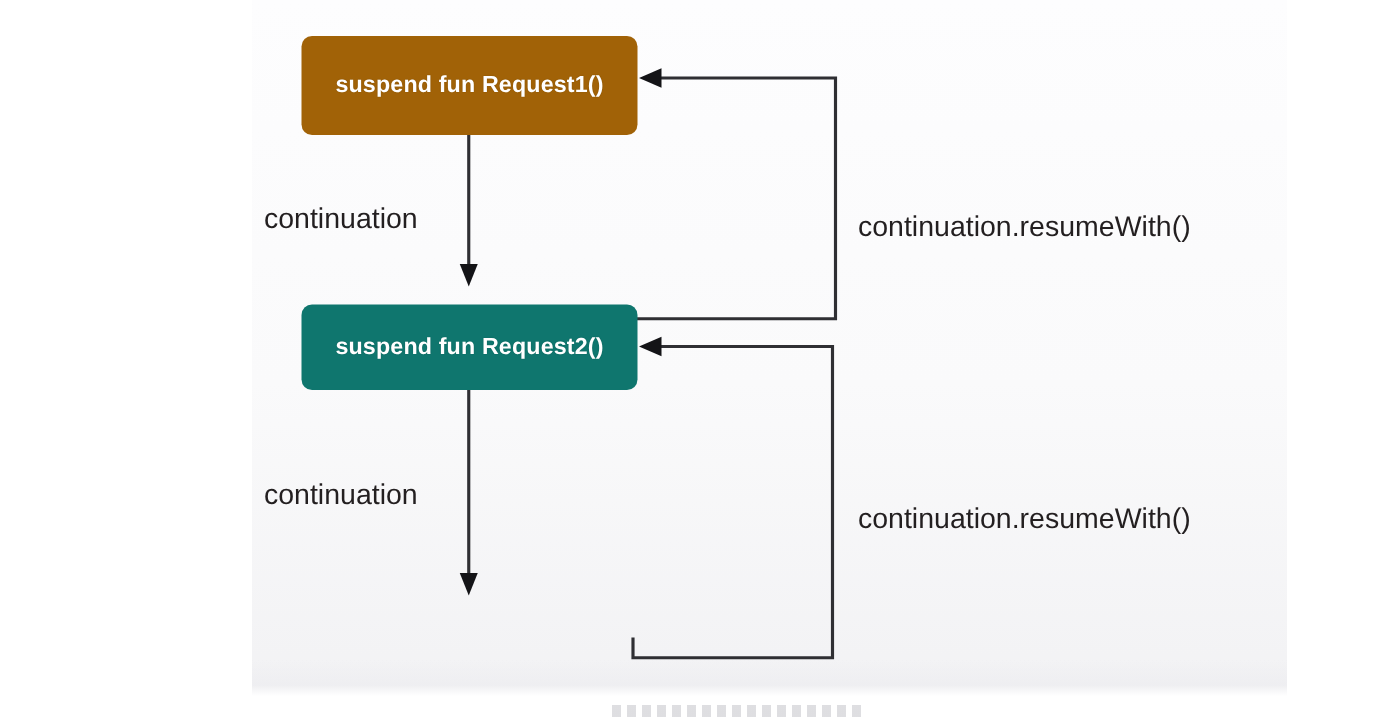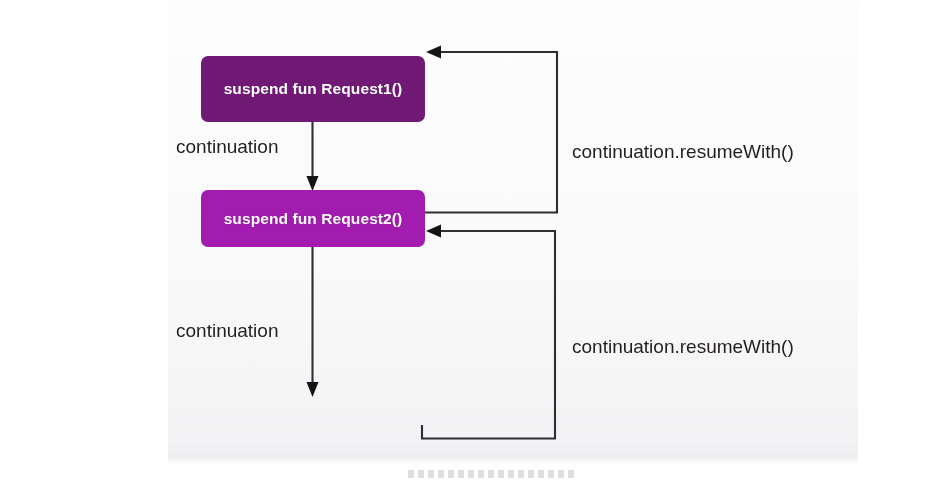--- a/index.html
+++ b/index.html
@@ -43,26 +43,25 @@
     font-size: 15.5px;
     font-weight: 700;
     letter-spacing: 0.1px;
     text-shadow: 0 0 1px rgba(0,0,0,0.18);
     box-sizing: border-box;
     user-select: none;
   }
 
   #node-request1 {
     left: 201px; top: 24px; width: 224px; height: 66px;
-    background: #701a75;
-    margin-top: 32px;
+    background: #a16207;
   }
   #node-request2 {
-    left: 201px; top: 190px; width: 224px; height: 57px;
-    background: #a21caf;
+    left: 201px; top: 203px; width: 224px; height: 57px;
+    background: #0f766e;
   }
   #node-delay {
     left: 201px; top: 396px; width: 224px; height: 57px;
     background: #ee4070;
   }
 
   
   .edge-label {
     position: absolute;
     color: #231f20;

